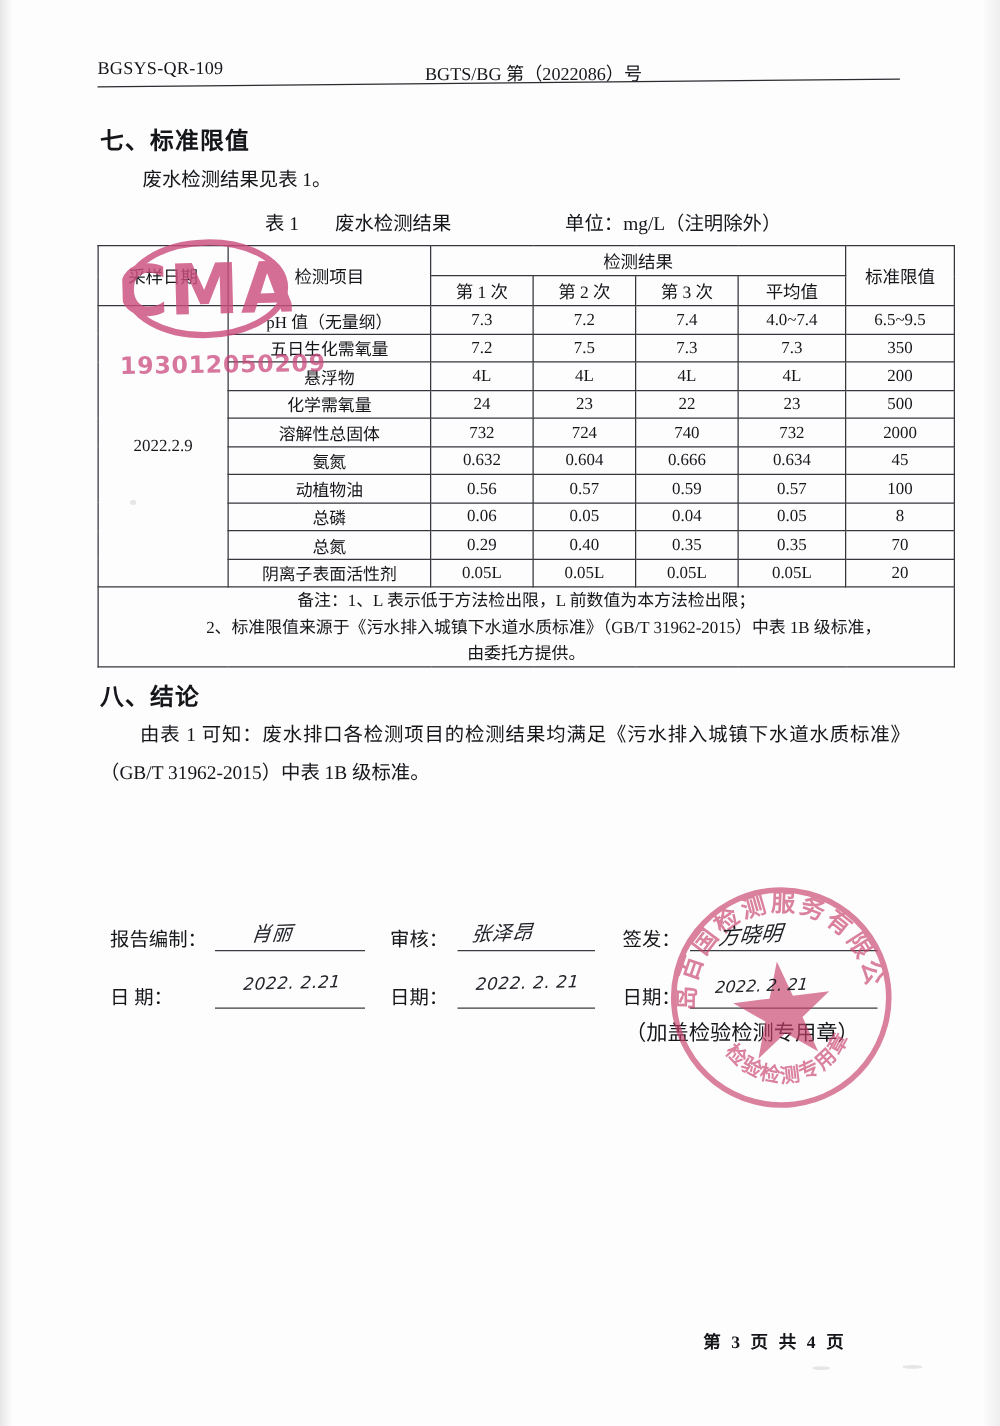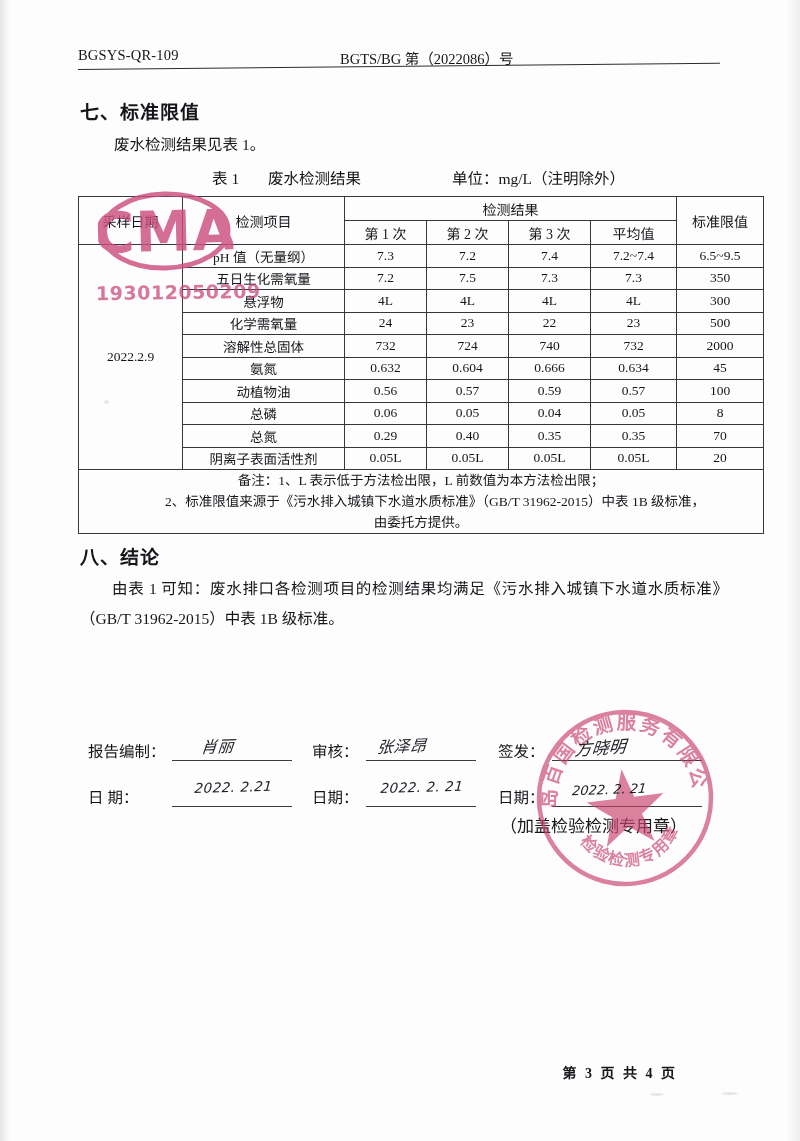--- a/index.html
+++ b/index.html
@@ -344,38 +344,38 @@
           <th>平均值</th>
         </tr>
       </thead>
       <tbody id="table-body">
           <tr>
             <td class="date-cell" rowspan="10">2022.2.9</td>
             <td class="item-cell">pH 值（无量纲）</td>
             <td>7.3</td>
             <td>7.2</td>
             <td>7.4</td>
-            <td>7.2~7.4</td>
+            <td>4.0~7.4</td>
             <td>6.5~9.5</td>
           </tr>
           <tr>
             <td class="item-cell">五日生化需氧量</td>
             <td>7.2</td>
             <td>7.5</td>
             <td>7.3</td>
             <td>7.3</td>
             <td>350</td>
           </tr>
           <tr>
             <td class="item-cell">悬浮物</td>
             <td>4L</td>
             <td>4L</td>
             <td>4L</td>
             <td>4L</td>
-            <td>300</td>
+            <td>200</td>
           </tr>
           <tr>
             <td class="item-cell">化学需氧量</td>
             <td>24</td>
             <td>23</td>
             <td>22</td>
             <td>23</td>
             <td>500</td>
           </tr>
           <tr>

